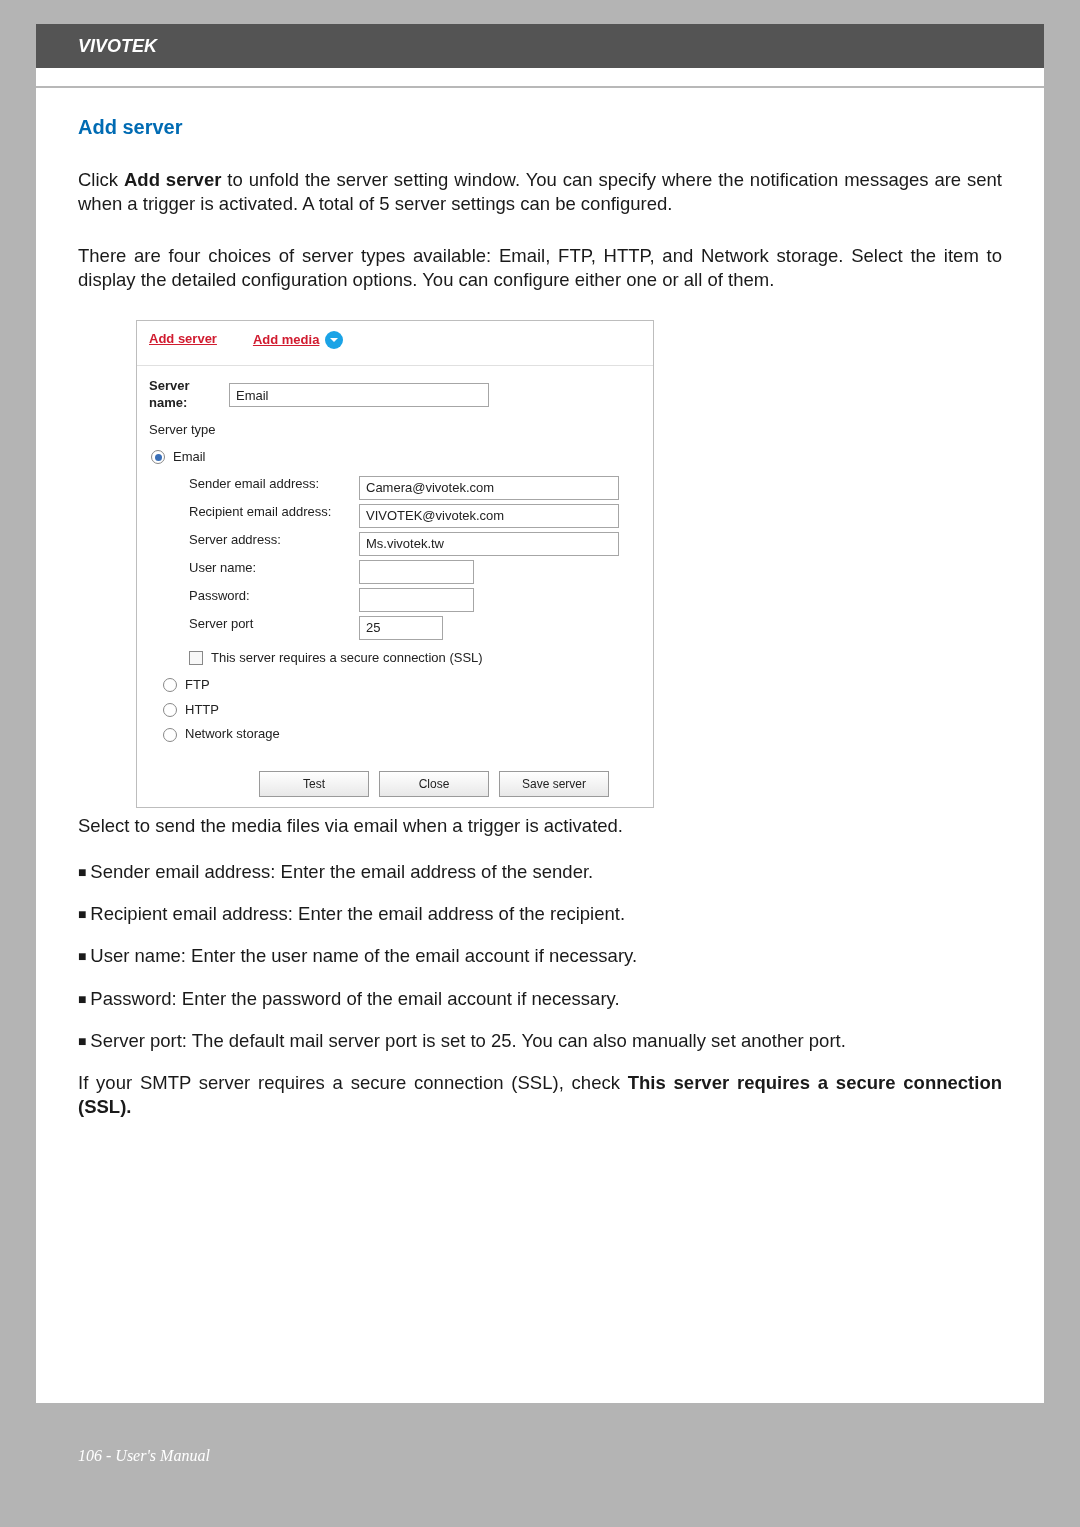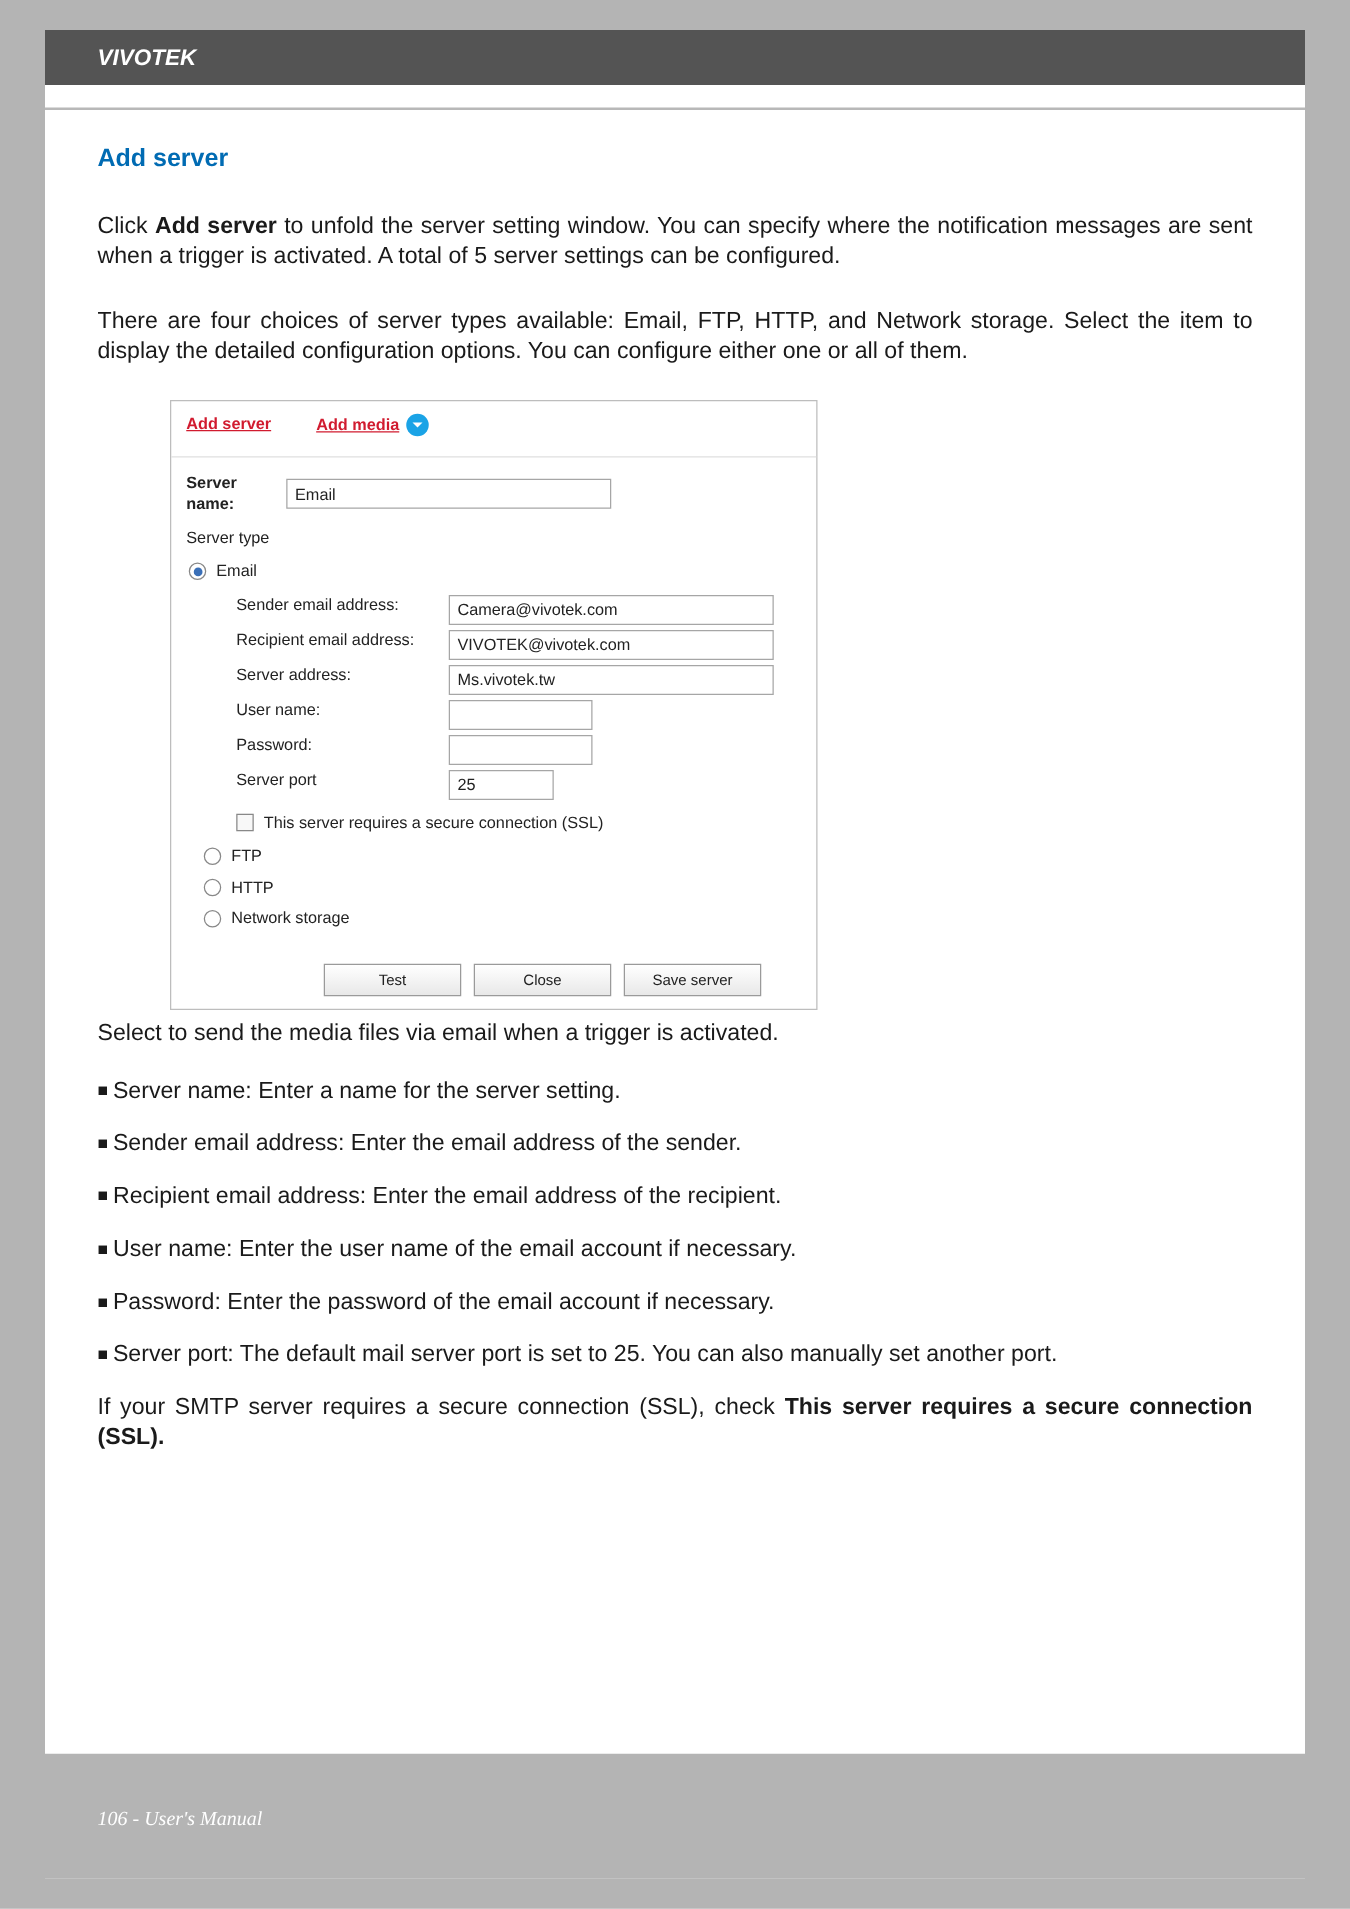--- a/index.html
+++ b/index.html
@@ -213,21 +213,20 @@
       <div class="btnbar">
         <span class="btn wide">Test</span>
         <span class="btn wide">Close</span>
         <span class="btn wide">Save server</span>
       </div>
     </div>
 
     <div class="sub">Select to send the media files via email when a trigger is activated.</div>
 
     <ul class="bullets">
-      <li>Server name: Enter a name for the server setting.</li>
       <li>Sender email address: Enter the email address of the sender.</li>
       <li>Recipient email address: Enter the email address of the recipient.</li>
       <li>User name: Enter the user name of the email account if necessary.</li>
       <li>Password: Enter the password of the email account if necessary.</li>
       <li>Server port: The default mail server port is set to 25. You can also manually set another port.</li>
     </ul>
 
     <div class="para" style="margin-top:4px;">
       <span>If your SMTP server requires a secure connection (SSL), check </span><span class="bold">This server requires a secure connection (SSL).</span>
     </div>

